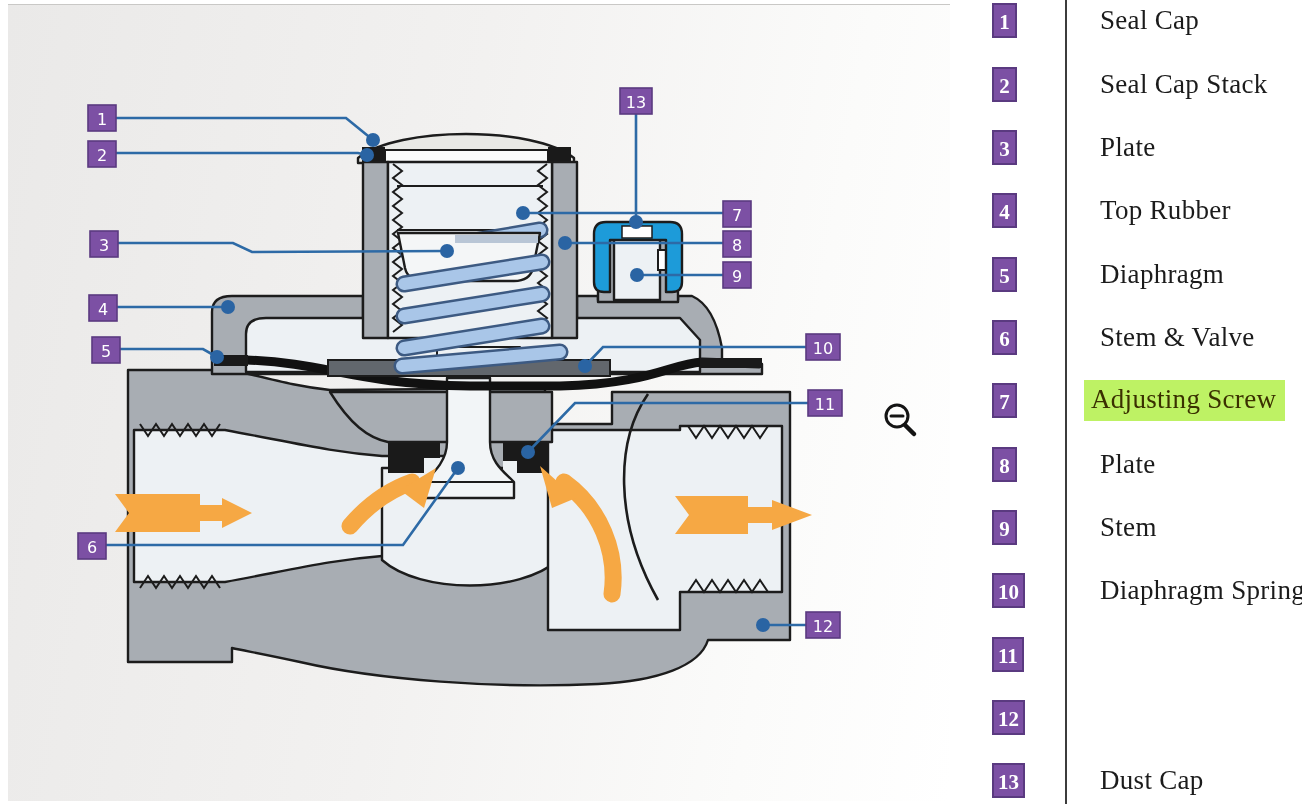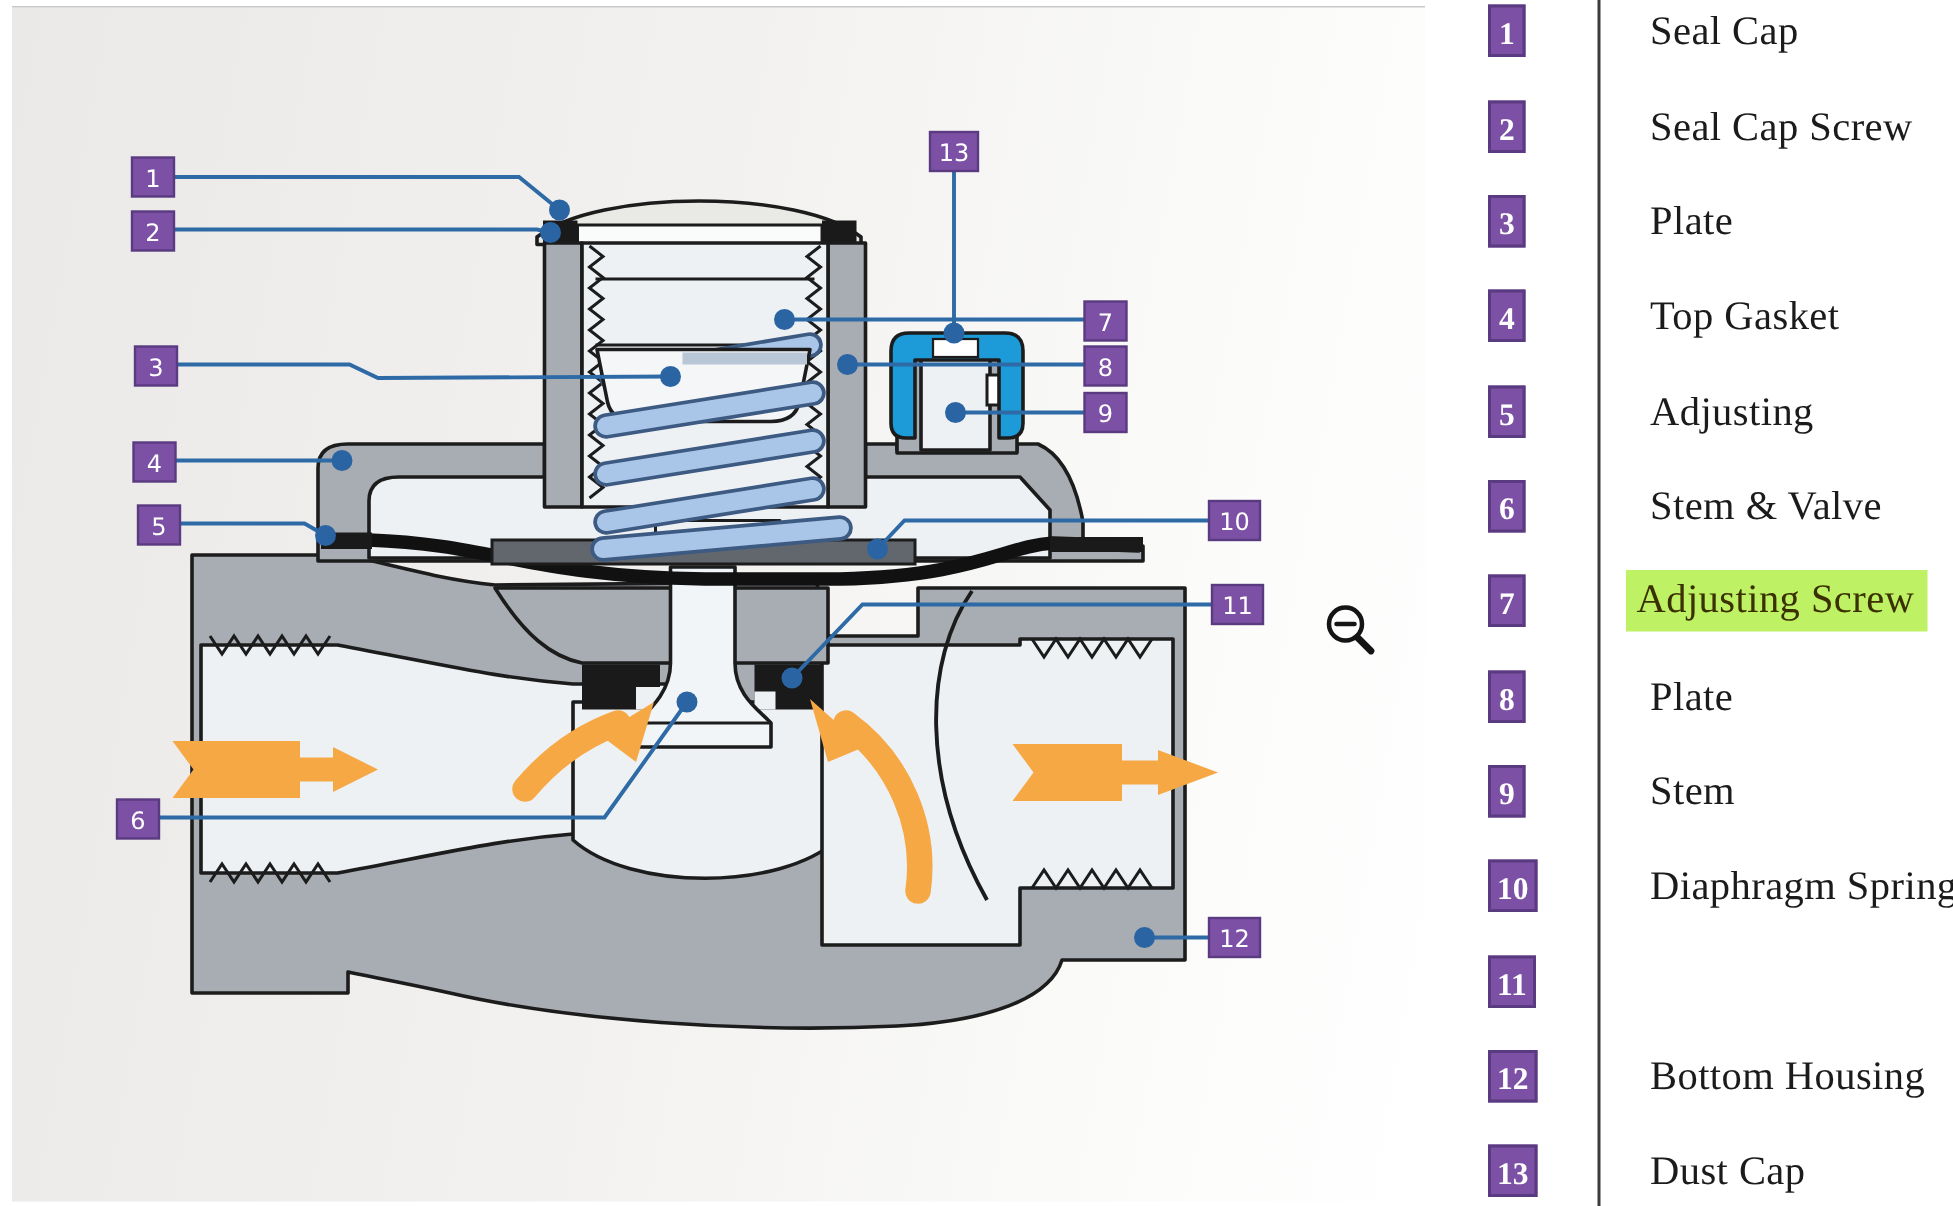--- a/index.html
+++ b/index.html
@@ -266,33 +266,33 @@
 
 <div class="legend-divider"></div>
 
 <div class="legend">
   <div class="legend-row">
     <span class="legend-num">1</span>
     <span class="legend-label">Seal Cap</span>
   </div>
   <div class="legend-row">
     <span class="legend-num">2</span>
-    <span class="legend-label">Seal Cap Screw</span>
+    <span class="legend-label">Seal Cap Stack</span>
   </div>
   <div class="legend-row">
     <span class="legend-num">3</span>
     <span class="legend-label">Plate</span>
   </div>
   <div class="legend-row">
     <span class="legend-num">4</span>
-    <span class="legend-label">Top Gasket</span>
+    <span class="legend-label">Top Rubber</span>
   </div>
   <div class="legend-row">
     <span class="legend-num">5</span>
-    <span class="legend-label">Adjusting</span>
+    <span class="legend-label">Diaphragm</span>
   </div>
   <div class="legend-row">
     <span class="legend-num">6</span>
     <span class="legend-label">Stem &amp; Valve</span>
   </div>
   <div class="legend-row">
     <span class="legend-num">7</span>
     <span class="legend-label hl">Adjusting Screw</span>
   </div>
   <div class="legend-row">
@@ -305,19 +305,18 @@
   </div>
   <div class="legend-row">
     <span class="legend-num">10</span>
     <span class="legend-label">Diaphragm Spring</span>
   </div>
   <div class="legend-row">
     <span class="legend-num">11</span>
   </div>
   <div class="legend-row">
     <span class="legend-num">12</span>
-    <span class="legend-label">Bottom Housing</span>
   </div>
   <div class="legend-row">
     <span class="legend-num">13</span>
     <span class="legend-label">Dust Cap</span>
   </div>
 </div>
 
 </body></html>

